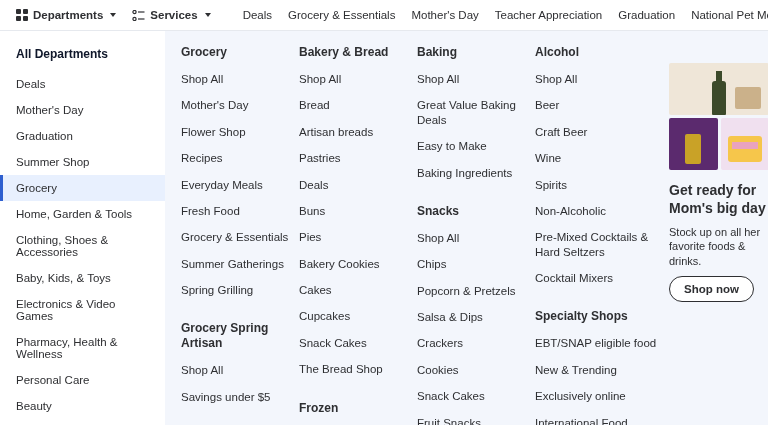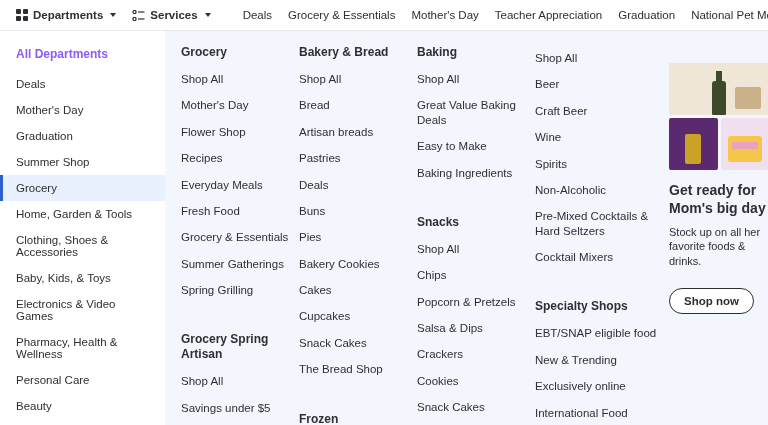--- a/index.html
+++ b/index.html
@@ -70,21 +70,21 @@
   .sidebar {
     width: 165px;
     background: #ffffff;
     padding-top: 10px;
     flex: 0 0 165px;
   }
   .sidebar .head {
     font-size: 12px;
     font-weight: bold;
     padding: 6px 16px 10px 16px;
-    color: #8b5cf6;
+    color: #0f172a;
   }
   .sidebar .row {
     font-size: 11.5px;
     padding: 7px 16px;
     color: #2e2f32;
     cursor: pointer;
     position: relative;
   }
   .sidebar .row.active {
     background: #e8f0fe;
@@ -107,21 +107,21 @@
   }
   .col { width: 118px; flex: 0 0 118px; }
   .col.wide { width: 128px; flex: 0 0 128px; }
   .col h4 {
     margin: 0 0 6px 0;
     font-size: 12px;
     font-weight: bold;
     line-height: 1.25;
     color: #2e2f32;
   }
-  .col h4.spaced { margin-top: 29px; }
+  .col h4.spaced { margin-top: 18px; }
   .col a {
     display: block;
     font-size: 11.5px;
     color: #2e2f32;
     text-decoration: none;
     padding: 6px 0;
     line-height: 1.25;
     cursor: pointer;
   }
 
@@ -176,21 +176,21 @@
     font-weight: bold;
     color: #2e2f32;
   }
   .promo p {
     margin: 8px 0 0 0;
     font-size: 11px;
     line-height: 1.3;
     color: #2e2f32;
   }
   .shop-now {
-    margin-top: 20px;
+    margin-top: 8px;
     display: inline-flex;
     align-items: center;
     justify-content: center;
     height: 26px;
     padding: 0 14px;
     border: 1px solid #2e2f32;
     border-radius: 14px;
     background: #ffffff;
     font-size: 11.5px;
     font-weight: bold;
@@ -315,20 +315,21 @@
         <a>Chips</a>
         <a>Popcorn &amp; Pretzels</a>
         <a>Salsa &amp; Dips</a>
         <a>Crackers</a>
         <a>Cookies</a>
         <a>Snack Cakes</a>
         <a>Fruit Snacks</a>
       </div>
 
       <div class="col wide">
+        <h4>Alcohol</h4>
         <a>Shop All</a>
         <a>Beer</a>
         <a>Craft Beer</a>
         <a>Wine</a>
         <a>Spirits</a>
         <a>Non-Alcoholic</a>
         <a>Pre-Mixed Cocktails &amp; Hard Seltzers</a>
         <a>Cocktail Mixers</a>
         <h4 class="spaced">Specialty Shops</h4>
         <a>EBT/SNAP eligible food</a>

